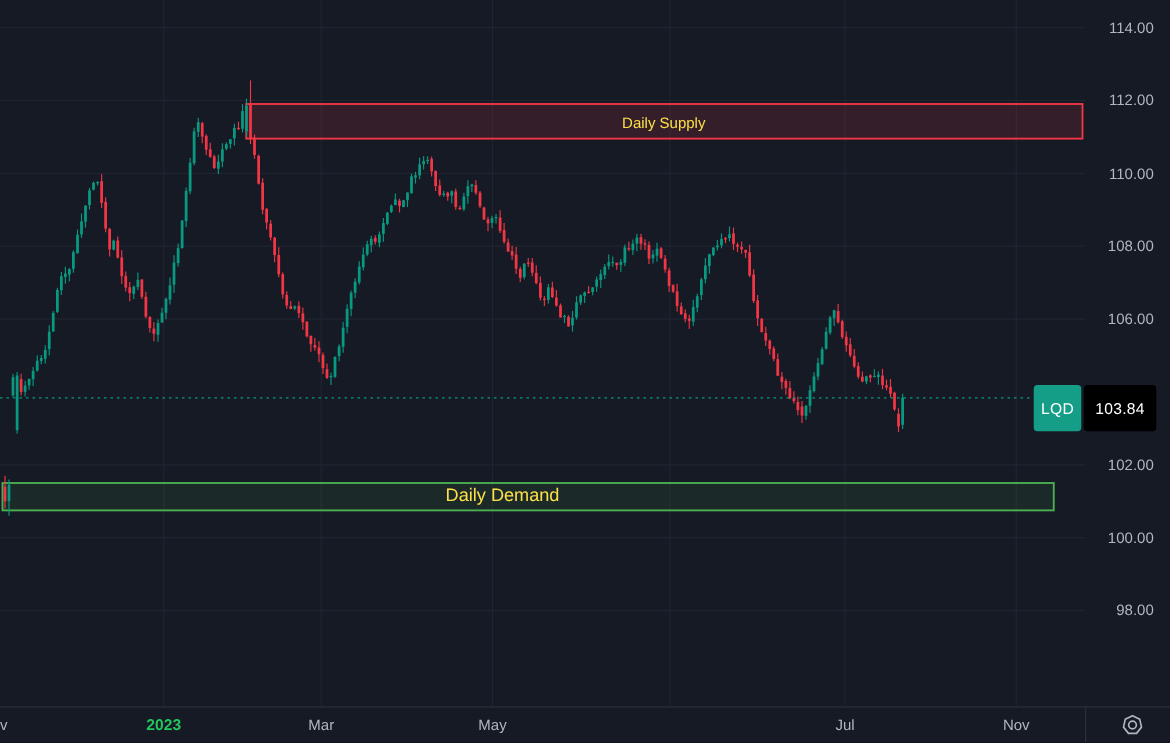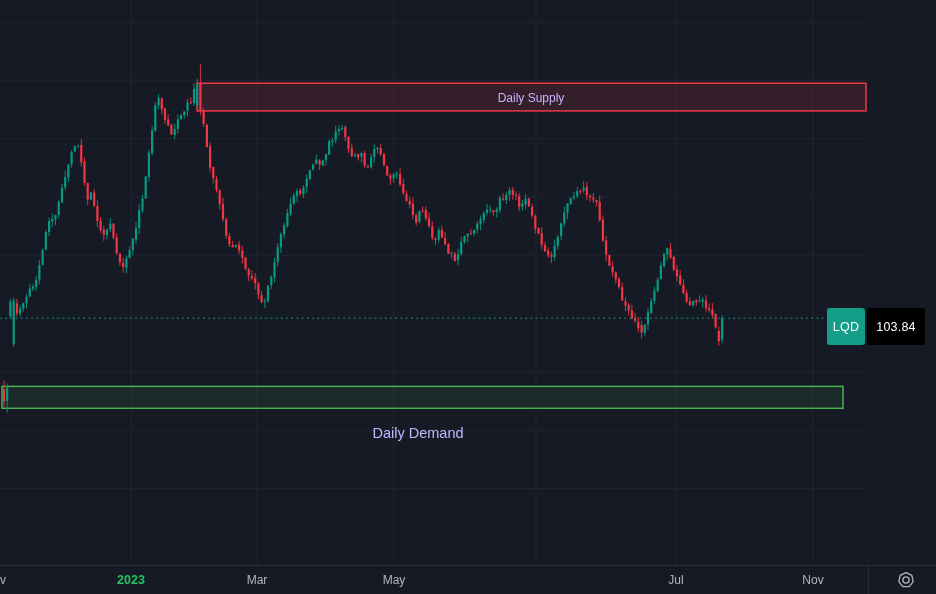--- a/index.html
+++ b/index.html
@@ -5,24 +5,24 @@
   html,body{margin:0;padding:0;background:#0d1017;}
   .app{
     position:relative;width:936px;height:594px;
     background:#161a25;overflow:hidden;
     font-family:"Liberation Sans",sans-serif;
     -webkit-font-smoothing:antialiased;
   }
   #chart-svg{position:absolute;left:0;top:0;}
   .zone-label{
     position:absolute;transform:translate(-50%,-50%);
-    color:#c4b5fd;white-space:nowrap;pointer-events:none;
+    color:#fde047;white-space:nowrap;pointer-events:none;
   }
   #supply-label{left:531px;top:98px;font-size:12px;}
-  #demand-label{left:418px;top:397px;font-size:14.5px;margin-top:36px;}
+  #demand-label{left:402px;top:397px;font-size:14.5px;}
   .flag{
     position:absolute;top:307px;height:37px;border-radius:3px;
     color:#ffffff;display:flex;align-items:center;justify-content:center;
     font-size:12.5px;letter-spacing:.2px;
   }
   #flag-ticker{left:827px;width:38px;}
   #flag-price{left:867px;width:58px;}
   #price-axis{position:absolute;right:0;top:0;width:68px;height:565px;cursor:ns-resize;}
   .price-tick{
     position:absolute;right:13px;height:16px;line-height:16px;
@@ -532,20 +532,30 @@
   </svg>
 
   <div id="supply-label" class="zone-label">Daily Supply</div>
 
   <div id="demand-label" class="zone-label">Daily Demand</div>
 
   <div id="flag-ticker" class="flag" style="background: rgb(20, 158, 136); top: 308px;">LQD</div>
 
   <div id="flag-price" class="flag" style="background: #000000; top: 308px;">103.84</div>
 
+  <div id="price-axis">
+      <div class="price-tick" style="top: 14px;">114.00</div>
+      <div class="price-tick" style="top: 72px;">112.00</div>
+      <div class="price-tick" style="top: 131px;">110.00</div>
+      <div class="price-tick" style="top: 189px;">108.00</div>
+      <div class="price-tick" style="top: 247px;">106.00</div>
+      <div class="price-tick" style="top: 364px;">102.00</div>
+      <div class="price-tick" style="top: 422px;">100.00</div>
+      <div class="price-tick" style="top: 480px;">98.00</div>
+    </div>
 
   <div id="time-axis">
       <span class="month-tick" style="left: 3px;">v</span>
       <span class="month-tick bold" style="left: 131px;">2023</span>
       <span class="month-tick" style="left: 257px;">Mar</span>
       <span class="month-tick" style="left: 394px;">May</span>
       <span class="month-tick" style="left: 536px; margin-top: 36px;">Jul</span>
       <span class="month-tick" style="left: 676px;">Jul</span>
       <span class="month-tick" style="left: 813px;">Nov</span>
     </div>

